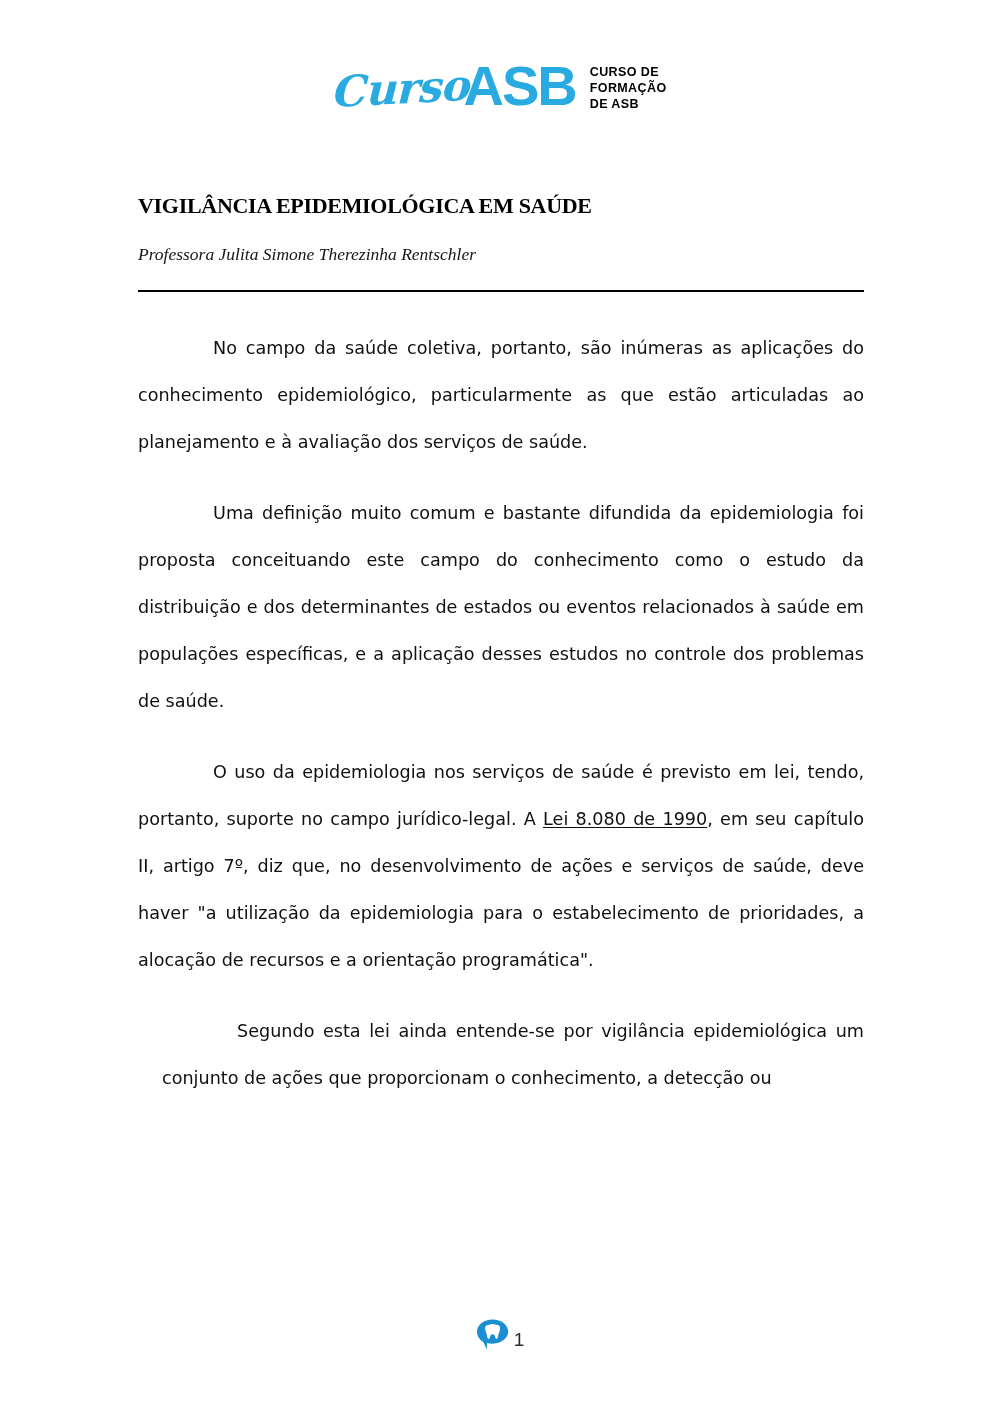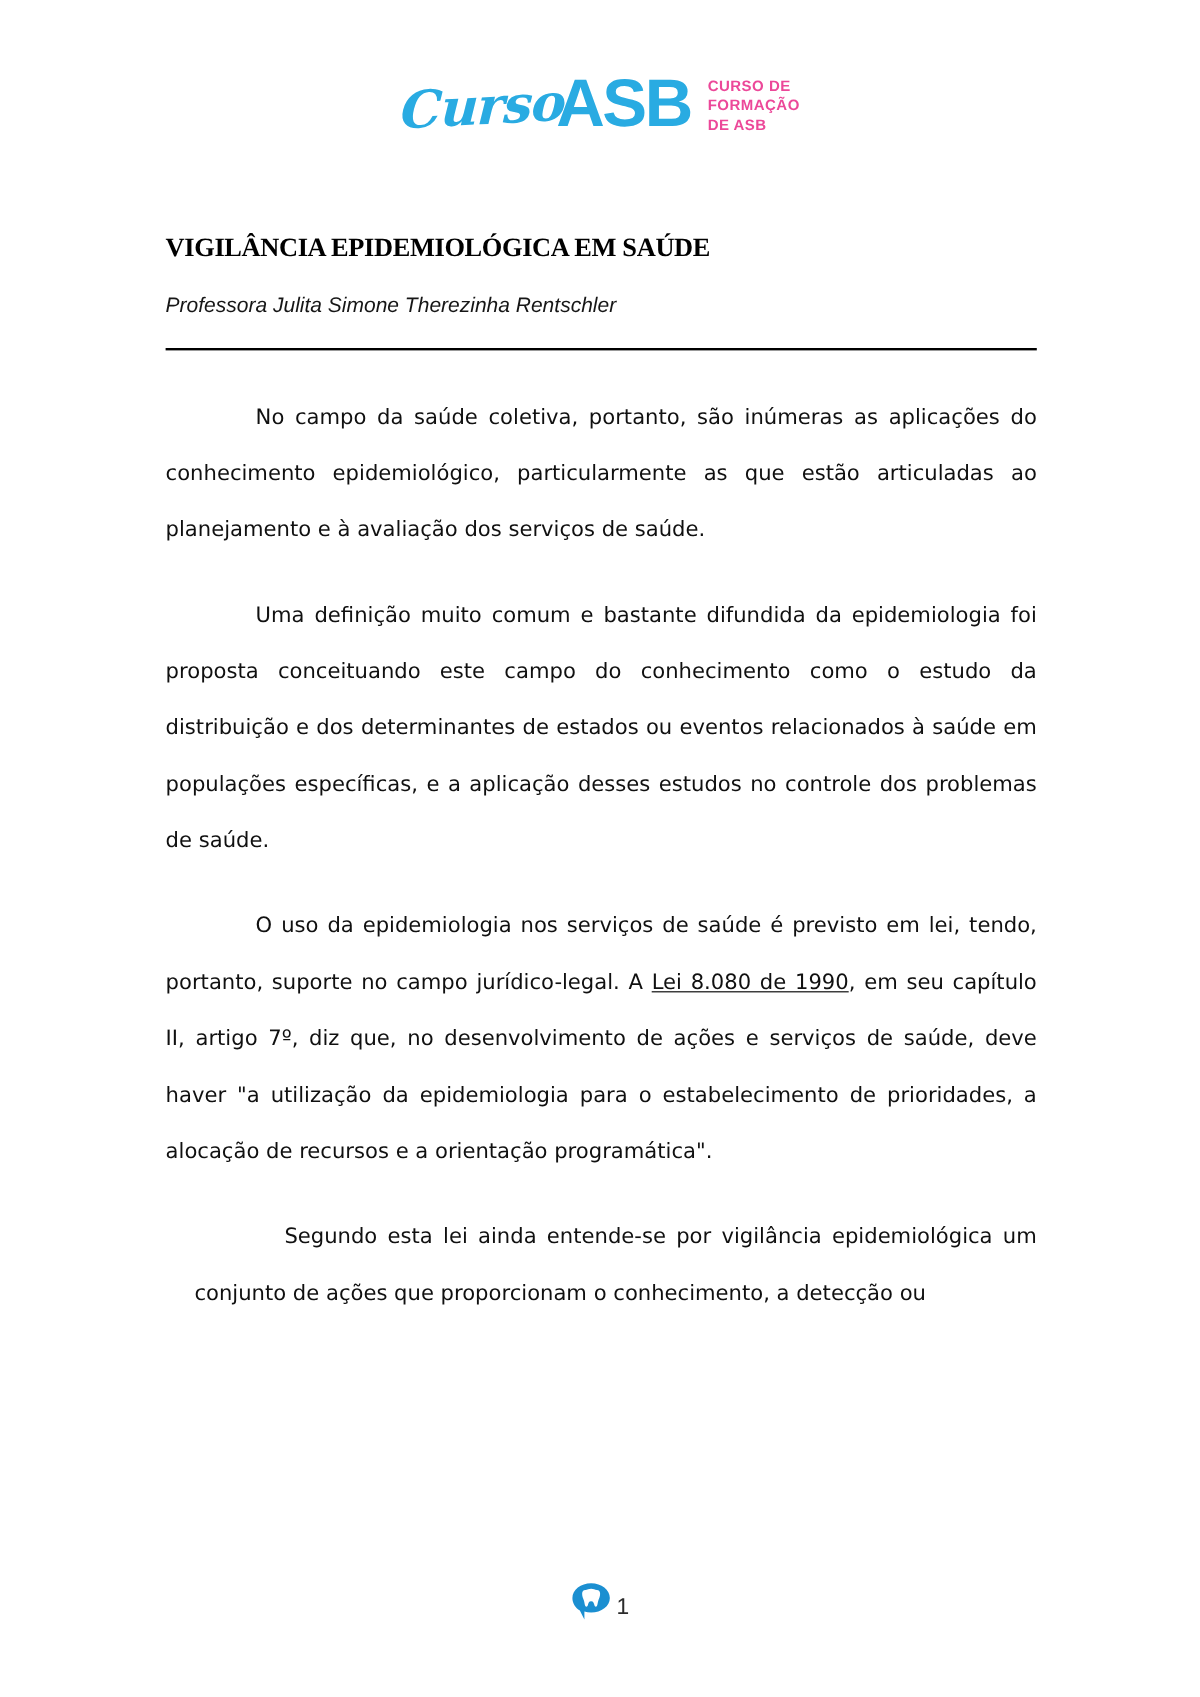--- a/index.html
+++ b/index.html
@@ -64,21 +64,21 @@
     font-size: 56px;
     color: #29abe2;
     letter-spacing: -2px;
     line-height: 1;
   }
   .logo-tagline {
     font-family: "Liberation Sans", sans-serif;
     font-size: 12.5px;
     font-weight: 600;
     line-height: 1.30;
-    color: #ec4899;
+    color: #000000;
     letter-spacing: 0.4px;
     padding-top: 4px;
   }
   .logo-tagline div { white-space: nowrap; }
 
   
   .doc-title {
     position: absolute;
     top: 178px;
     left: 138px;
@@ -88,21 +88,21 @@
     font-size: 22px;
     letter-spacing: -0.3px;
     color: #000000;
     line-height: 1.15;
   }
   .doc-author {
     position: absolute;
     top: 244px;
     left: 138px;
     width: 726px;
-    font-family: Liberation Sans, sans-serif;
+    font-family: Liberation Serif, serif;
     font-style: italic;
     font-size: 17.5px;
     color: #161616;
     line-height: 1.2;
   }
   .title-rule {
     position: absolute;
     top: 290px;
     left: 138px;
     width: 726px;

